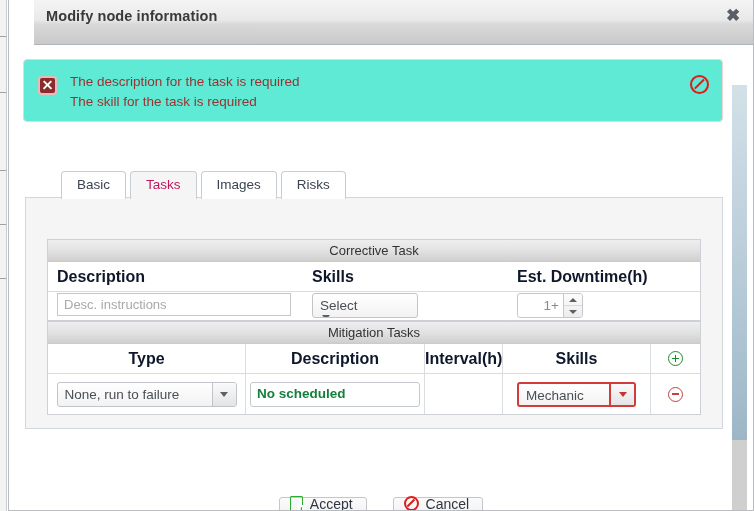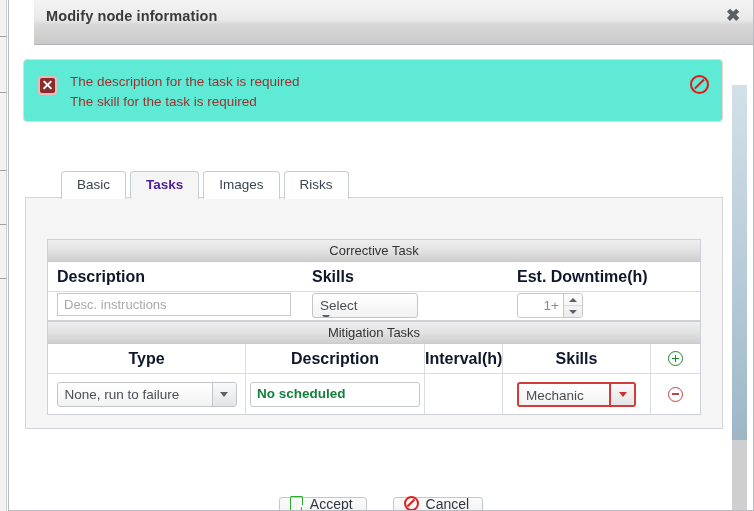--- a/index.html
+++ b/index.html
@@ -186,22 +186,22 @@
     background: #ffffff;
     border: 1px solid #c8cdd2;
     border-bottom: none;
     border-radius: 4px 4px 0 0;
     box-sizing: border-box;
     cursor: pointer;
     white-space: nowrap;
   }
   .tab.active {
     background: #f5f5f5;
-    color: #4c1d95;
-    font-weight: bold;
+    color: #be185d;
+    font-weight: normal;
   }
 
   
   .tab-panel {
     position: absolute;
     left: 16px;
     top: 152px;
     width: 698px;
     height: 232px;
     background: #f5f5f5;

